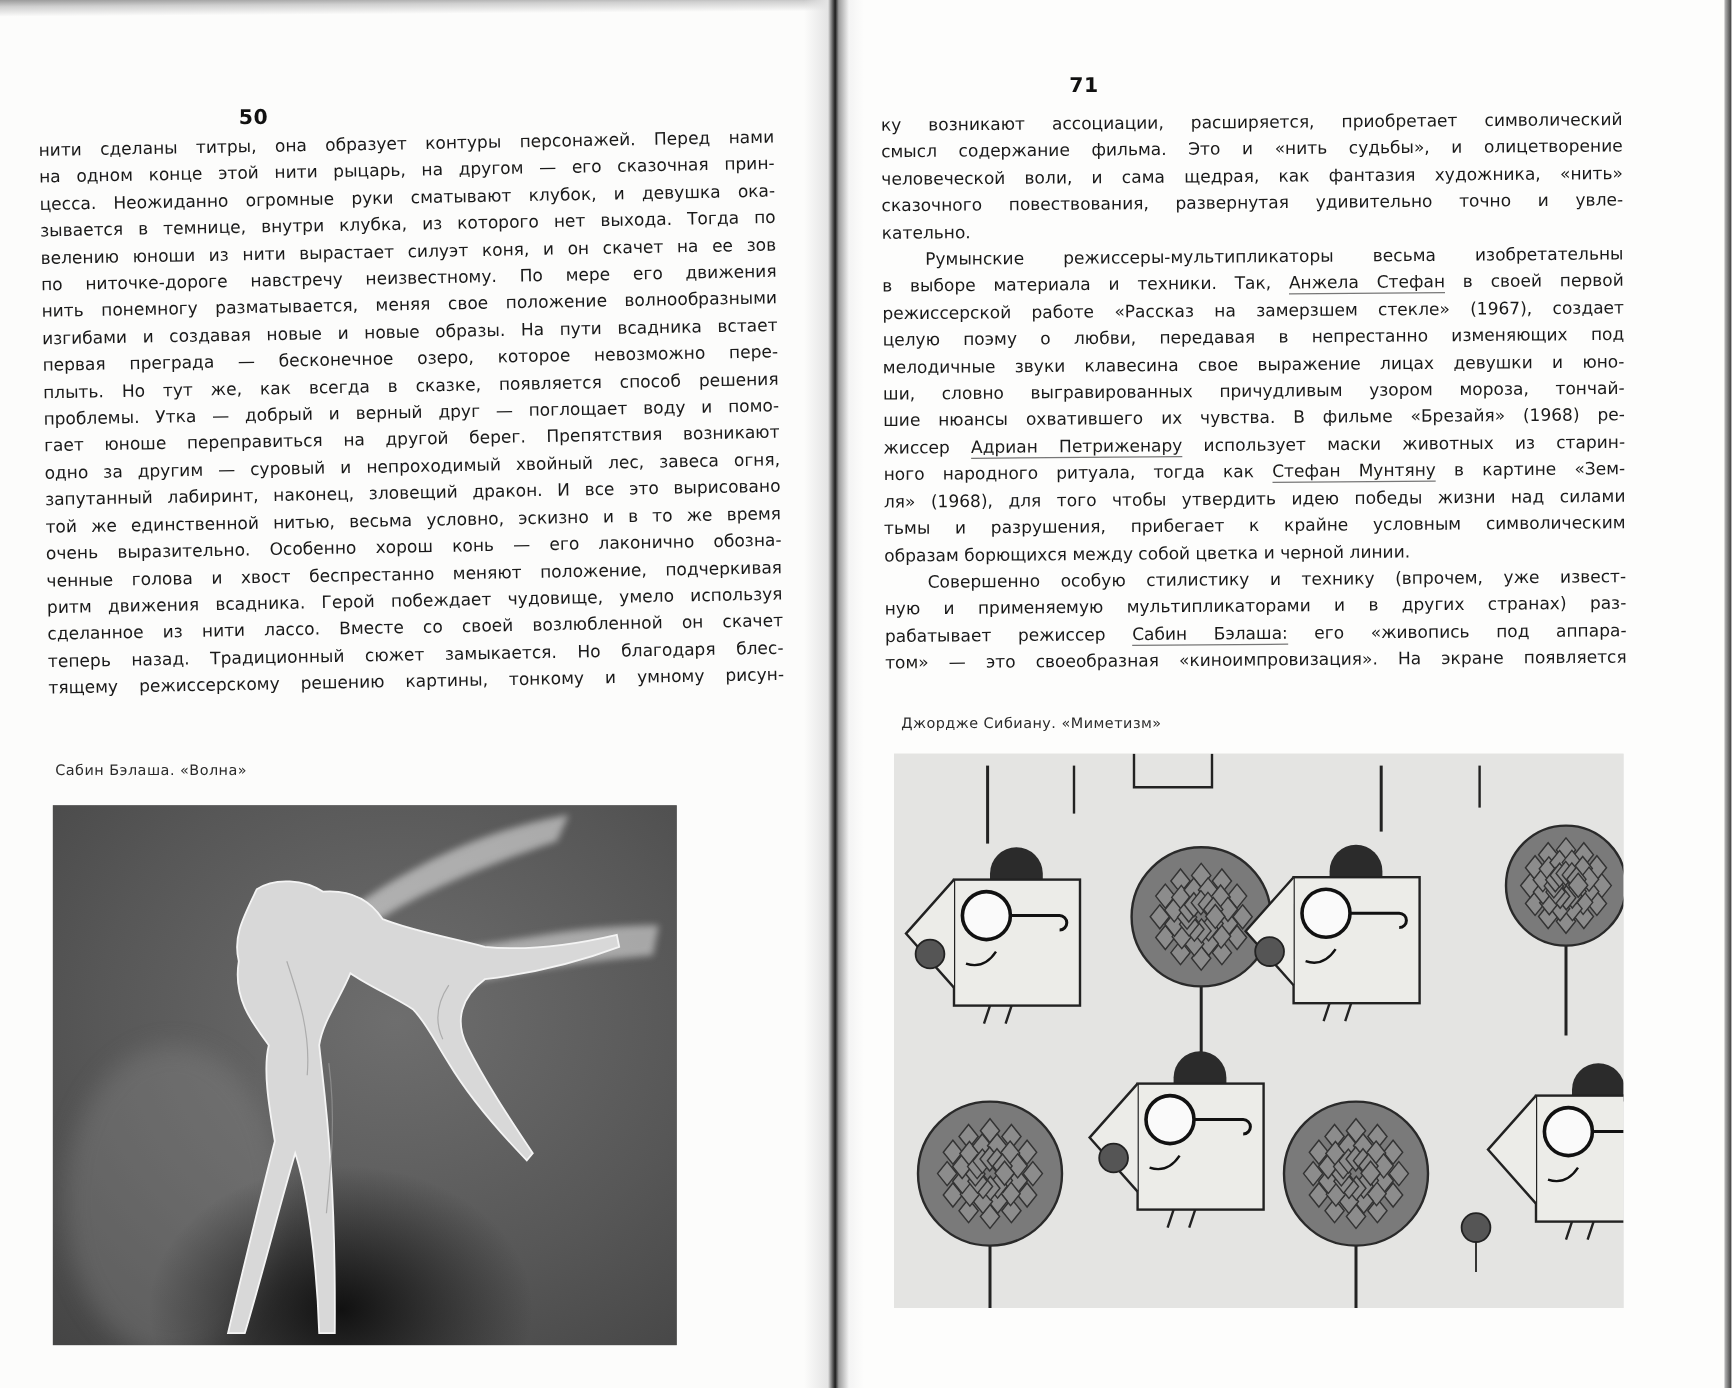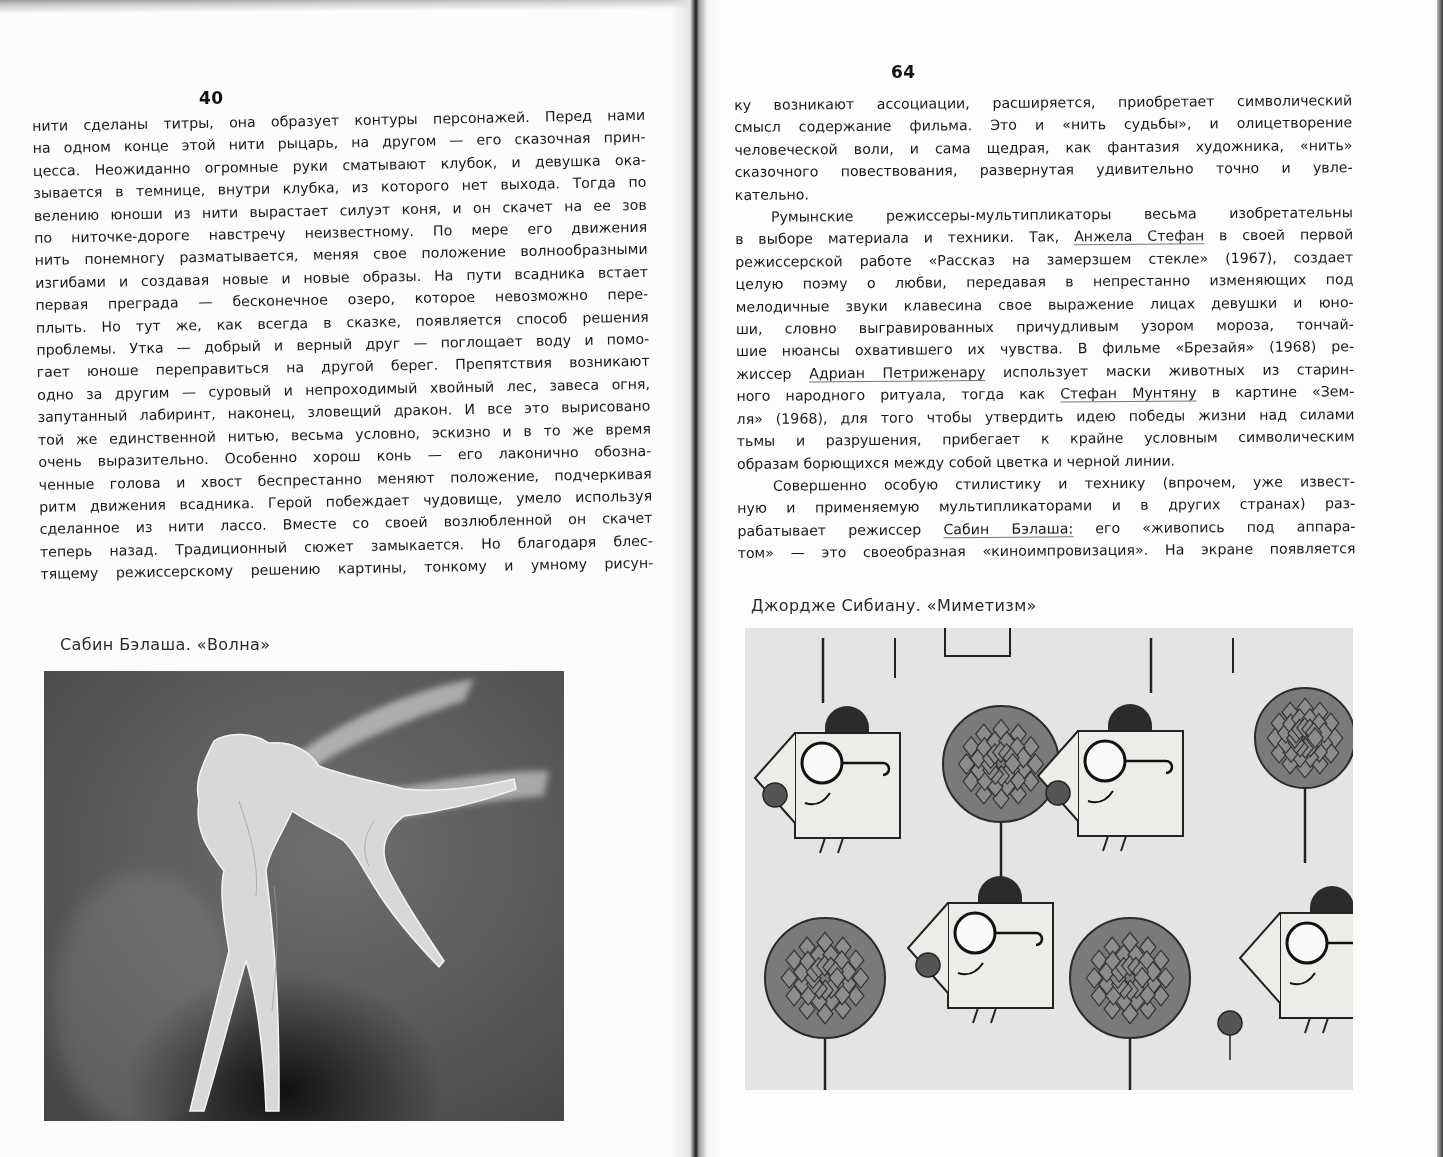--- a/index.html
+++ b/index.html
@@ -37,41 +37,41 @@
     text-align: justify; text-align-last: justify; color: #1a1a1a;
   }
   .text-block .line { display: block; white-space: nowrap; text-align: justify; text-align-last: justify; }
   .left-text { left: 32px; top: 115px; width: 613px; transform: rotate(-1.05deg); transform-origin: left top; }
   .right-text { left: 734px; top: 94px; width: 618px; transform: rotate(-0.45deg); transform-origin: left top; }
   .line.last { text-align-last: left; }
   .line.indent { padding-left: 36px; }
   .underlined { border-bottom: 1px solid #777; padding-bottom: 0; }
 
   .caption {
-    position: absolute; font-size: 16px; letter-spacing: 0.4px; color: #2a2a2a;
-  }
-  .cap-left { left: 60px; top: 635px; }
+    position: absolute; font-size: 12px; letter-spacing: 0.4px; color: #2a2a2a;
+  }
+  .cap-left { left: 46px; top: 635px; }
   .cap-right { left: 751px; top: 596px; }
 
   .figure { position: absolute; overflow: hidden; }
   .fig-left { left: 44px; top: 671px; width: 520px; height: 450px; background: #5a5a5a; }
   .fig-right { left: 745px; top: 628px; width: 608px; height: 462px; background: #e2e2e0; }
   .fig-left svg, .fig-right svg { width: 100%; height: 100%; display: block; }
 </style>
 </head>
 <body>
 
 <div class="spread">
   <div class="page page-left"></div>
   <div class="page page-right"></div>
   <div class="top-shade"></div>
   <div class="gutter"></div>
   <div class="right-edge"></div>
 
-  <div class="page-number pn-left">40</div>
+  <div class="page-number pn-left">50</div>
   <div class="text-block left-text" id="left-text">
       <span class="line">нити сделаны титры, она образует контуры персонажей. Перед нами</span>
       <span class="line">на одном конце этой нити рыцарь, на другом — его сказочная прин-</span>
       <span class="line">цесса. Неожиданно огромные руки сматывают клубок, и девушка ока-</span>
       <span class="line">зывается в темнице, внутри клубка, из которого нет выхода. Тогда по</span>
       <span class="line">велению юноши из нити вырастает силуэт коня, и он скачет на ее зов</span>
       <span class="line">по ниточке-дороге навстречу неизвестному. По мере его движения</span>
       <span class="line">нить понемногу разматывается, меняя свое положение волнообразными</span>
       <span class="line">изгибами и создавая новые и новые образы. На пути всадника встает</span>
       <span class="line">первая преграда — бесконечное озеро, которое невозможно пере-</span>
@@ -119,21 +119,21 @@
         <path d="M170 70 C185 60 210 62 225 72 C250 70 265 80 275 95 C300 105 330 110 360 118 C400 122 440 115 470 108 L472 118 C440 130 400 140 360 145 C340 160 335 180 345 200 C360 230 380 260 400 290 L395 296 C370 270 345 240 330 215 C320 200 312 182 300 170 C285 160 262 150 248 140 C240 160 225 180 222 200 C226 240 236 300 235 440 L222 440 C220 380 212 320 202 290 C190 330 175 390 160 440 L146 440 C160 380 175 320 185 280 C180 250 175 220 180 200 C165 180 150 160 155 130 C150 110 158 95 170 70 Z"></path>
       </g>
       <g fill="none" stroke="#9a9a9a" stroke-width="1" opacity="0.7">
         <path d="M195 130 C205 160 215 190 212 225"></path>
         <path d="M230 215 C236 260 232 300 228 340"></path>
         <path d="M330 150 C320 165 318 180 325 195"></path>
       </g>
     </svg>
   </div>
 
-  <div class="page-number pn-right">64</div>
+  <div class="page-number pn-right">71</div>
   <div class="text-block right-text" id="right-text">
       <span class="line">ку возникают ассоциации, расширяется, приобретает символический</span>
       <span class="line">смысл содержание фильма. Это и «нить судьбы», и олицетворение</span>
       <span class="line">человеческой воли, и сама щедрая, как фантазия художника, «нить»</span>
       <span class="line">сказочного повествования, развернутая удивительно точно и увле-</span>
       <span class="line last">кательно.</span>
       <span class="line indent">Румынские режиссеры-мультипликаторы весьма изобретательны</span>
       <span class="line">в выборе материала и техники. Так, <span class="underlined">Анжела Стефан</span> в своей первой</span>
       <span class="line">режиссерской работе «Рассказ на замерзшем стекле» (1967), создает</span>
       <span class="line">целую поэму о любви, передавая в непрестанно изменяющих под</span>

